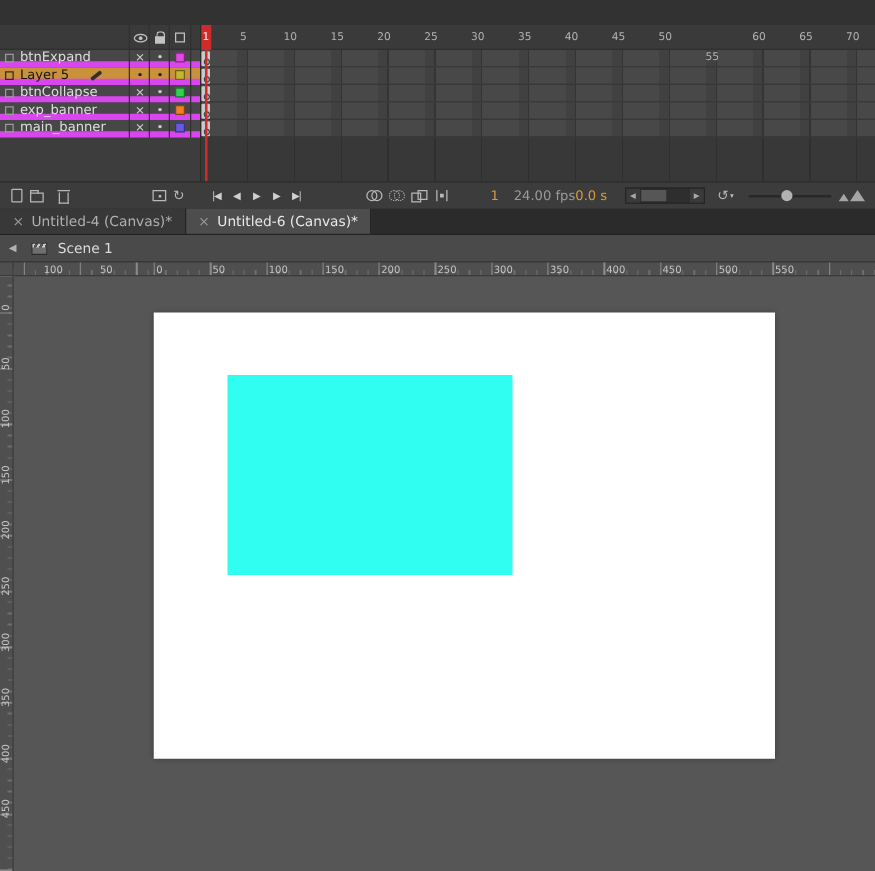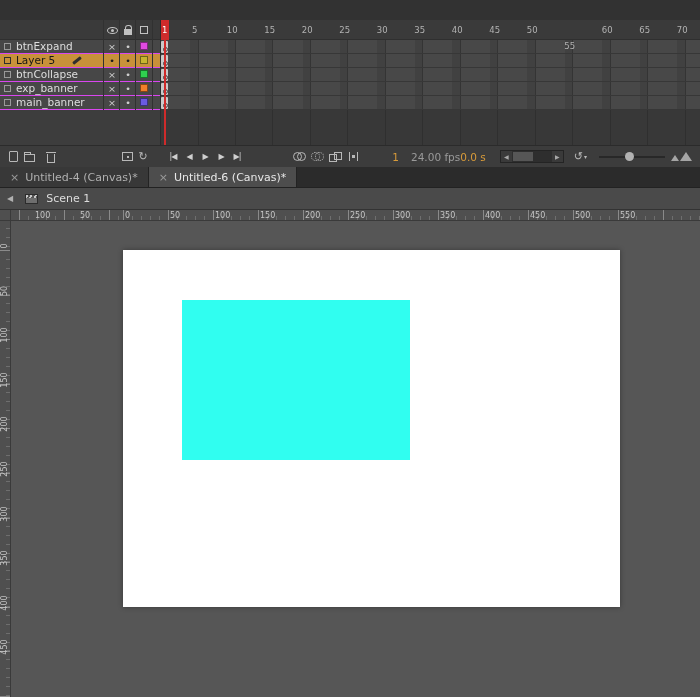--- a/index.html
+++ b/index.html
@@ -13,21 +13,21 @@
   .ptab.active{background:#4a4a4a;color:#e6e6e6;}
 
   
   .timeline{position:absolute;left:0;top:20px;right:0;height:147px;background:#3f3f3f;}
   .tl-left{position:absolute;left:0;top:0;width:160px;height:125px;background:#3d3d3d;}
   .tl-left-header{position:absolute;left:0;top:0;right:0;height:20px;background:#3a3a3a;border-bottom:1px solid #2f2f2f;}
   .hicon{position:absolute;top:0;width:16px;height:20px;display:flex;align-items:center;justify-content:center;}
   .col-sep{position:absolute;top:0;width:1px;height:90px;background:#313131;}
 
   .layer-rows{position:absolute;left:0;top:20px;right:0;}
-  .layer-row{position:relative;height:14px;background:#474747;border-bottom:1px solid #d946ef;}
+  .layer-row{position:relative;height:14px;background:#474747;border-bottom:5px solid #d946ef;}
   .layer-row.selected{background:var(--sel);}
   .licon{position:absolute;left:4px;top:3px;width:7px;height:7px;border:1px solid #9a9a9a;}
   .layer-row.selected .licon{border-color:#2e2e2e;}
   .lname{position:absolute;left:16px;top:0;line-height:13px;font-size:10.5px;color:#dedede;white-space:nowrap;}
   .layer-row.selected .lname{color:#161616;}
   .pencil{position:absolute;left:72px;top:5px;width:10px;height:3px;background:#2f2f2f;border-radius:1px;transform:rotate(-38deg);}
   .lcol{position:absolute;top:0;width:16px;height:14px;line-height:13px;text-align:center;font-size:9.5px;color:#cfcfcf;}
   .layer-row.selected .lcol{color:#1c1c1c;}
   .lcol.vis{left:104px;}.lcol.lock{left:120px;}.lcol.chipwrap{left:136px;}
   .chip{display:inline-block;width:8px;height:8px;margin-top:2px;border:1px solid rgba(0,0,0,.45);}

